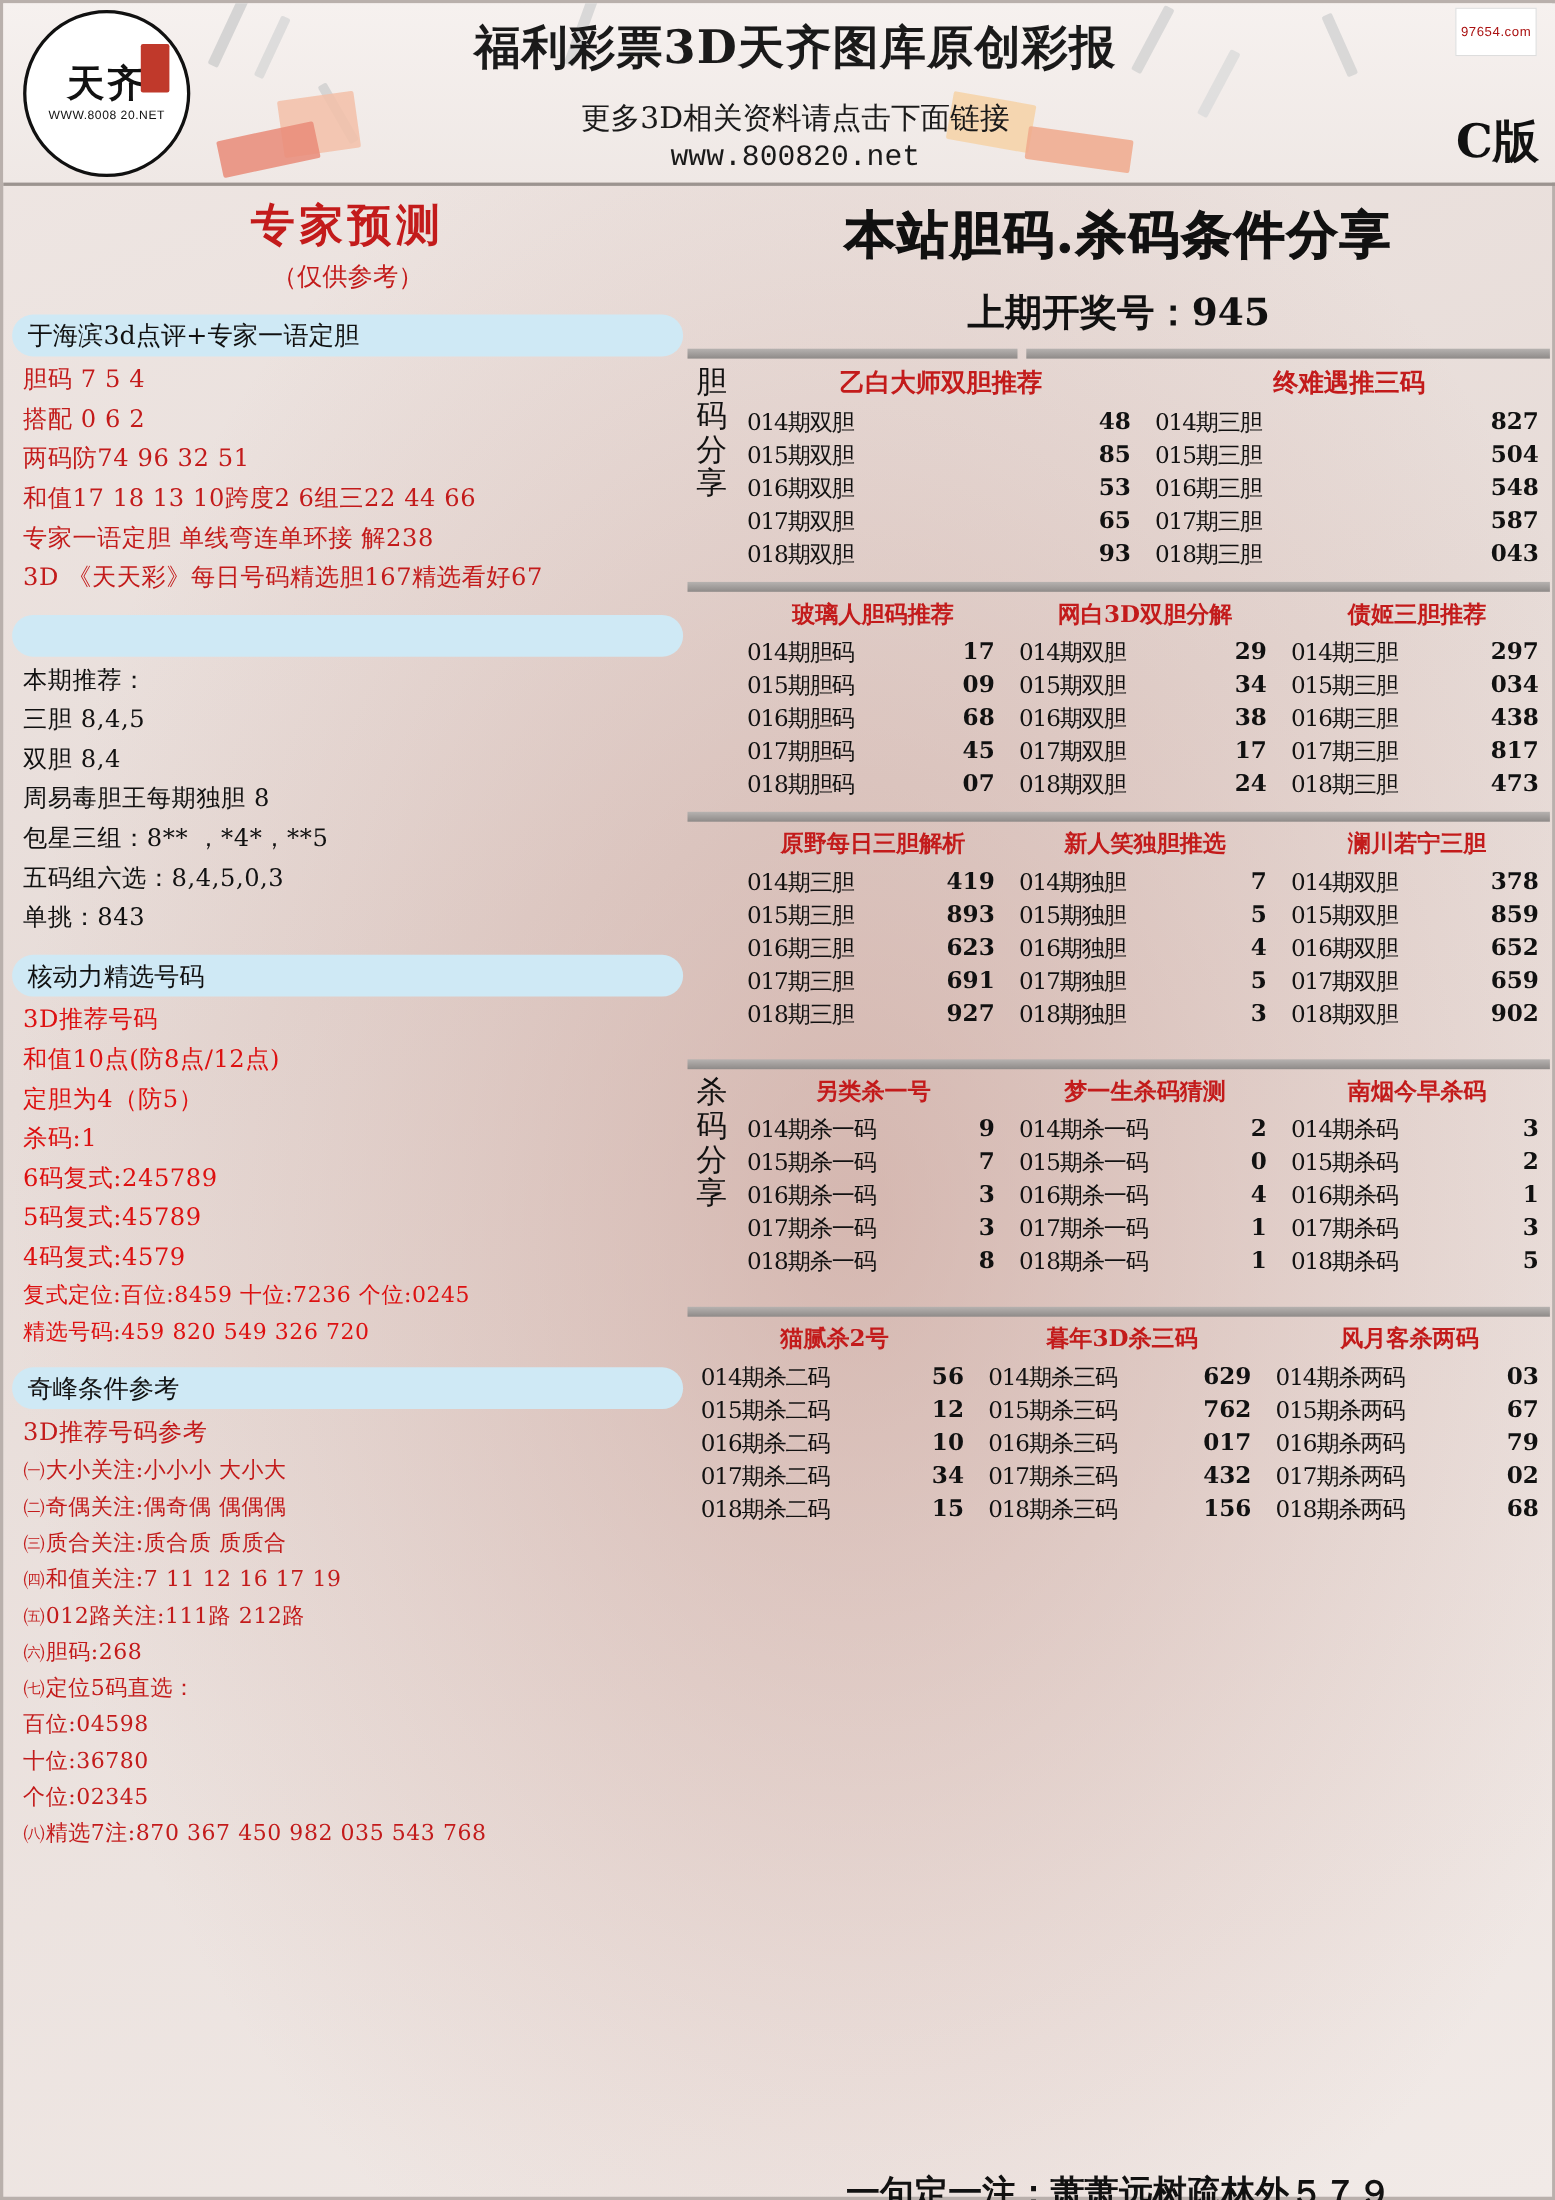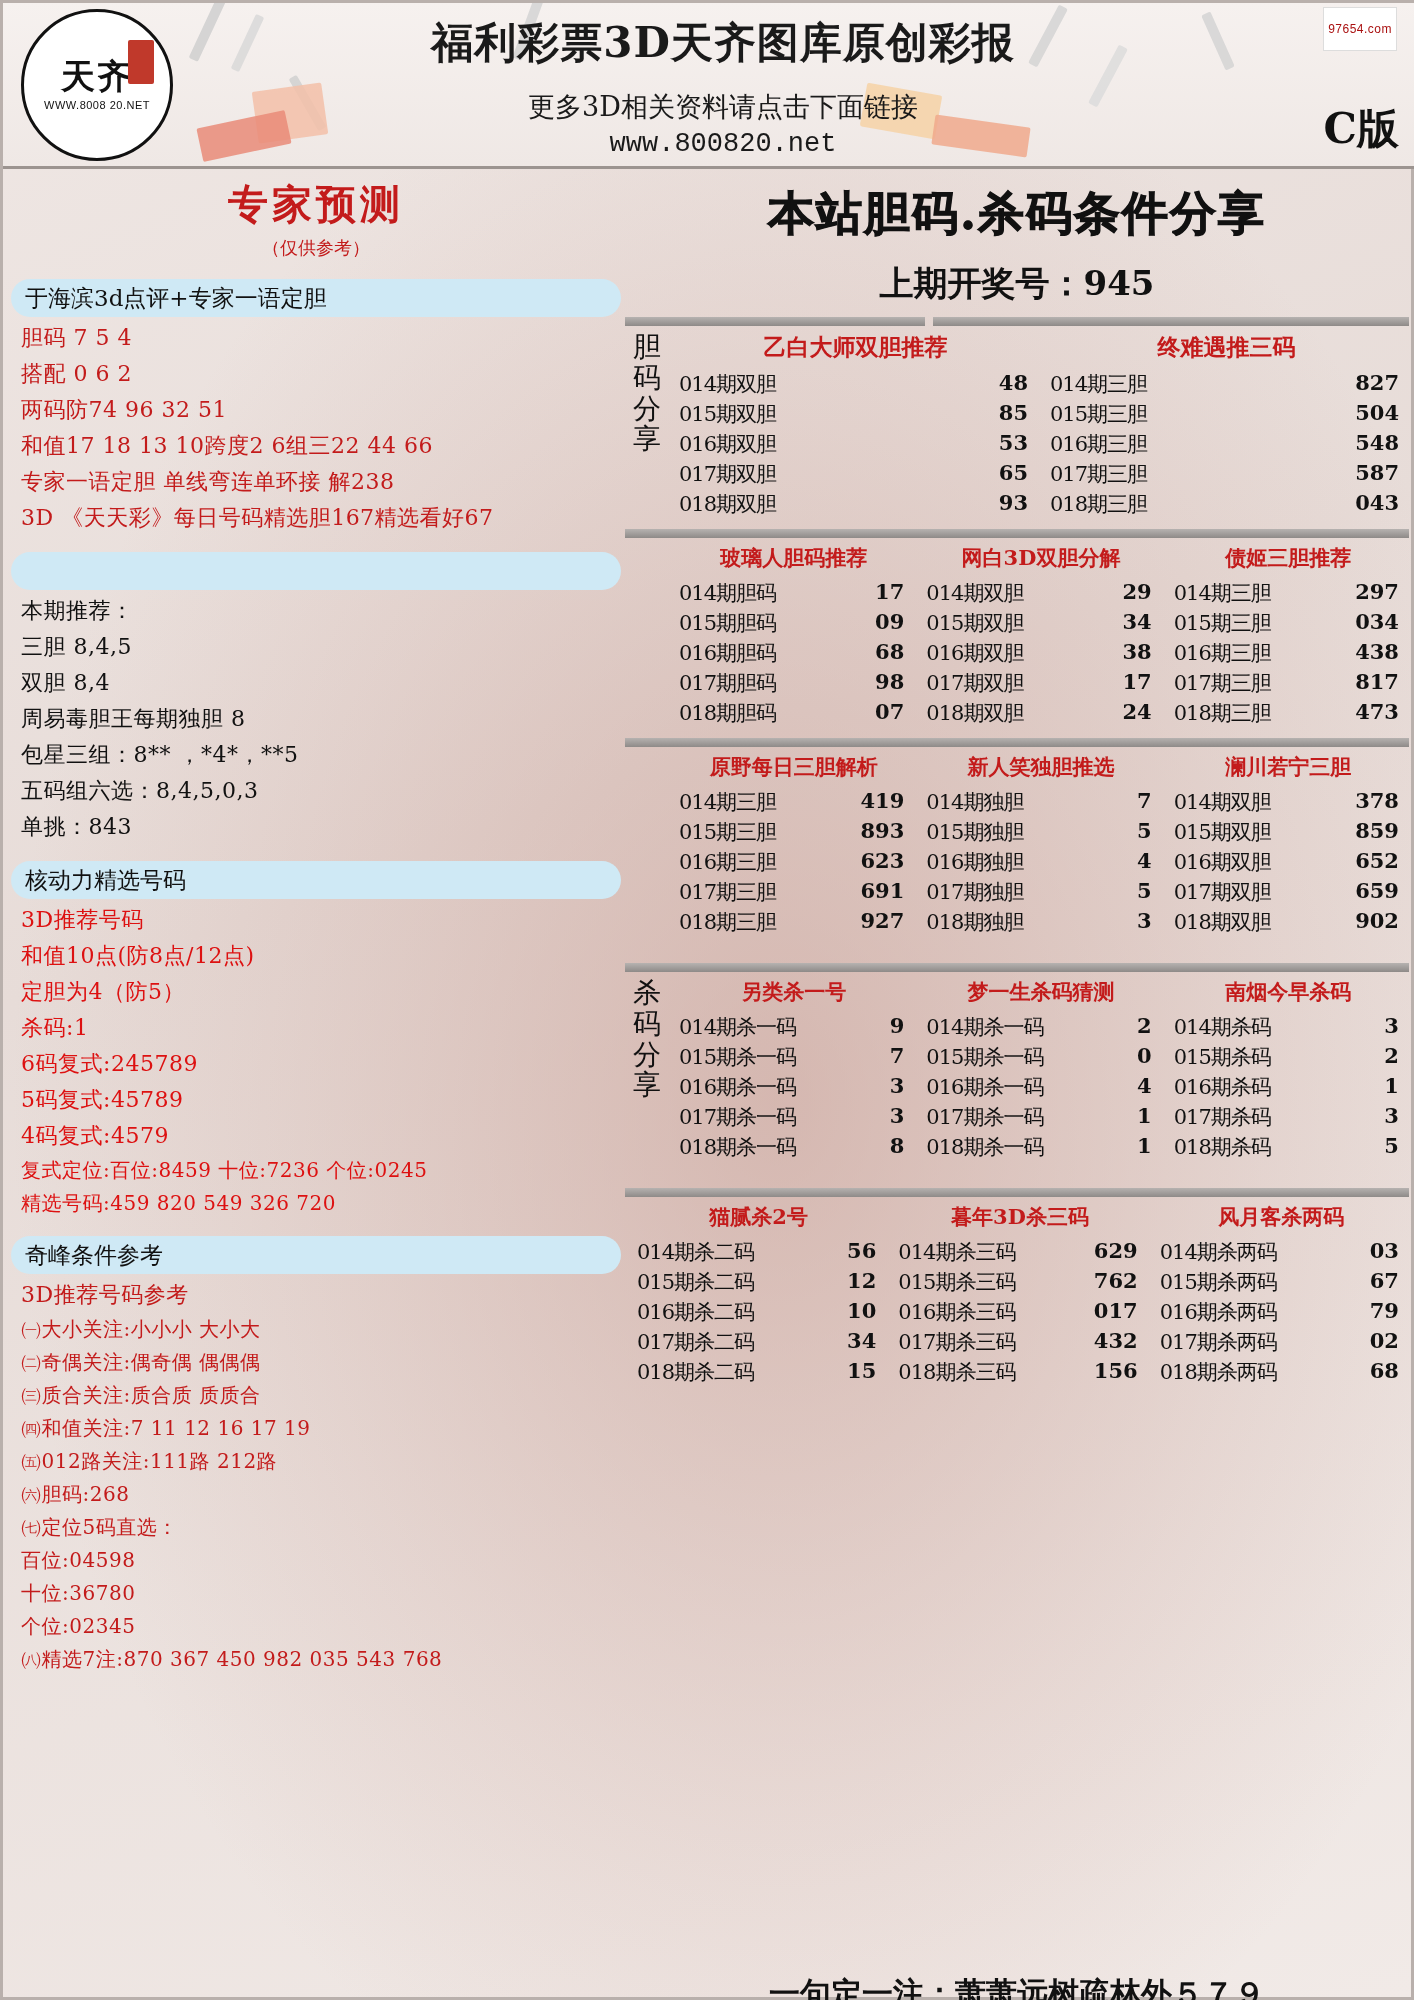--- a/index.html
+++ b/index.html
@@ -60,21 +60,21 @@
     position:absolute; right:20px; top:4px; font-size:12px; color:#b08; background:#fff;
     border:1px solid #ddd; padding:14px 4px; color:#a11; letter-spacing:.5px;
   }
 
   
   #left { position:absolute; left:8px; top:166px; width:610px; height:1830px; }
   #expert-title {
     text-align:center; font-family:"DejaVu Serif", serif; font-weight:bold;
     font-size:40px; color:#c31b1b; margin-top:8px; letter-spacing:4px;
   }
-  #expert-note { text-align:center; font-size:18px; color:#c31b1b; margin-top:4px; }
+  #expert-note { text-align:center; font-size:23px; color:#c31b1b; margin-top:4px; }
   .band {
     margin-top:19px; background:#cfe9f5; border-radius:20px; height:38px;
     display:flex; align-items:center; padding-left:14px;
     font-size:23px; color:#111; font-family:"DejaVu Serif", serif;
   }
   .band.blank { color:transparent; }
   .lrow {
     font-size:22px; color:#c31b1b; padding-left:10px; margin-top:6px;
     font-family:"DejaVu Serif", serif; letter-spacing:.5px; white-space:nowrap;
   }
@@ -277,21 +277,21 @@
           <div class="drow">
               <span class="lbl">015期胆码</span>
               <span class="val">09</span>
             </div>
           <div class="drow">
               <span class="lbl">016期胆码</span>
               <span class="val">68</span>
             </div>
           <div class="drow">
               <span class="lbl">017期胆码</span>
-              <span class="val">98</span>
+              <span class="val">45</span>
             </div>
           <div class="drow">
               <span class="lbl">018期胆码</span>
               <span class="val">07</span>
             </div>
         </div>
         <div class="col">
           <div class="col-h sm">网白3D双胆分解</div>
           <div class="drow">
               <span class="lbl">014期双胆</span>

